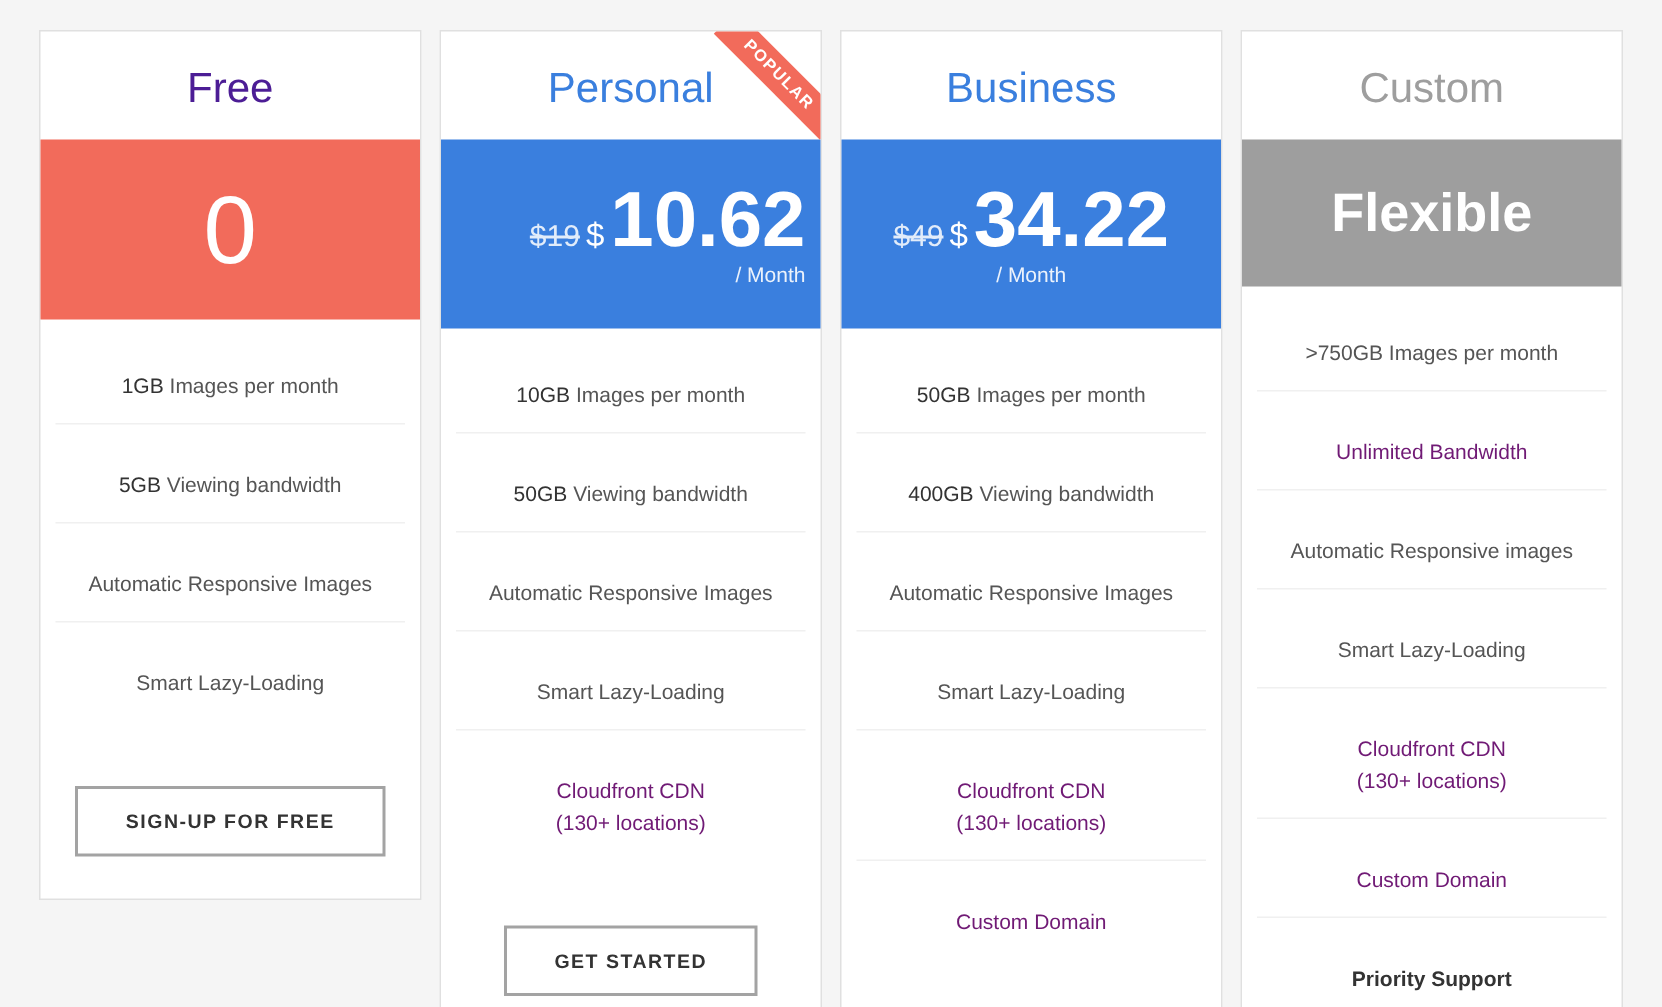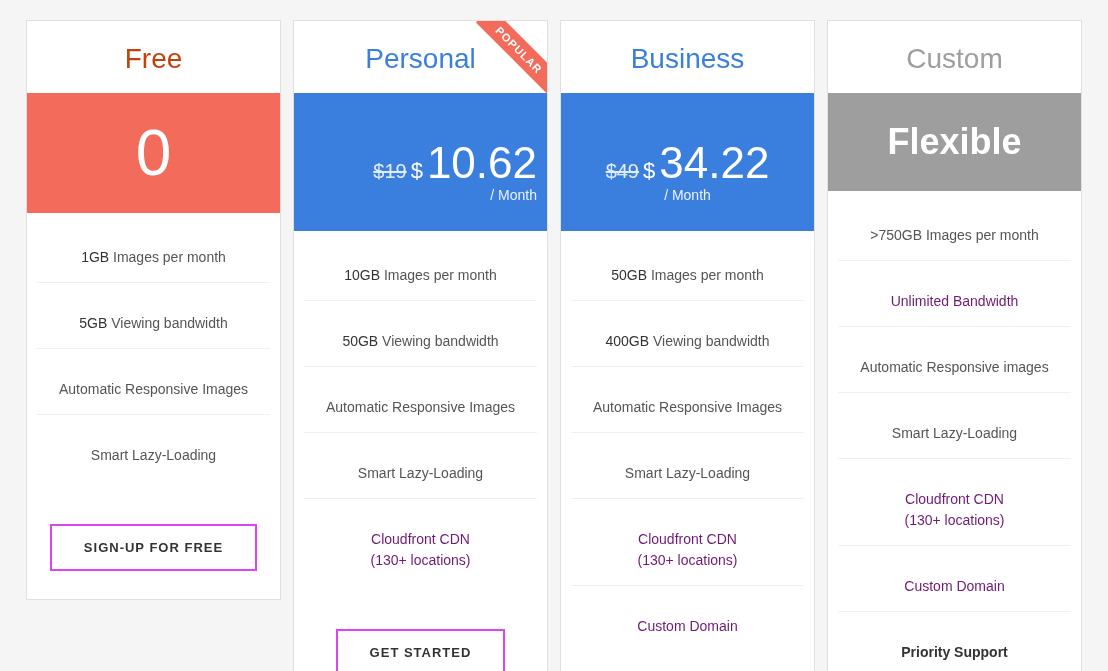--- a/index.html
+++ b/index.html
@@ -29,21 +29,21 @@
       position: relative;
       margin: 0 6px;
     }
     .plan-title {
       font-size: 28px;
       font-weight: 400;
       padding: 22px 0 18px;
       width: 100%;
       text-align: center;
     }
-    .plan-title.free { color: #c2410c; }
+    .plan-title.free { color: #4c1d95; }
     .plan-title.personal { color: #3a7fde; }
     .plan-title.business { color: #3a7fde; }
     .plan-title.custom { color: #9e9e9e; }
 
     .price-box {
       width: 100%;
       display: flex;
       flex-direction: column;
       align-items: center;
       justify-content: center;
@@ -69,24 +69,23 @@
       font-size: 20px;
       text-decoration: line-through;
       opacity: 0.85;
       font-weight: 300;
     }
     .dollar-sign {
       font-size: 22px;
       font-weight: 400;
     }
     .new-price {
-      font-size: 44px;
-      font-weight: 400;
+      font-size: 52px;
+      font-weight: 700;
       line-height: 1;
-      margin-top: 20px;
     }
     .per-month {
       font-size: 14px;
       opacity: 0.9;
       margin-top: 2px;
     }
     .flexible-text {
       font-size: 36px;
       font-weight: 700;
       color: #fff;
@@ -115,21 +114,21 @@
     .feature-item.highlight { color: #701a75; }
     .feature-item.bold-feature { font-weight: 700; color: #333; }
 
     .cta-section {
       padding: 24px 20px 28px;
       width: 100%;
       display: flex;
       justify-content: center;
     }
     .cta-btn {
-      border: 2px solid #d946ef;
+      border: 2px solid #a3a3a3;
       background: #fff;
       color: #333;
       font-size: 13px;
       font-weight: 700;
       letter-spacing: 1px;
       padding: 14px 32px;
       cursor: pointer;
       text-transform: uppercase;
       transition: background 0.2s, color 0.2s;
       text-align: right;

